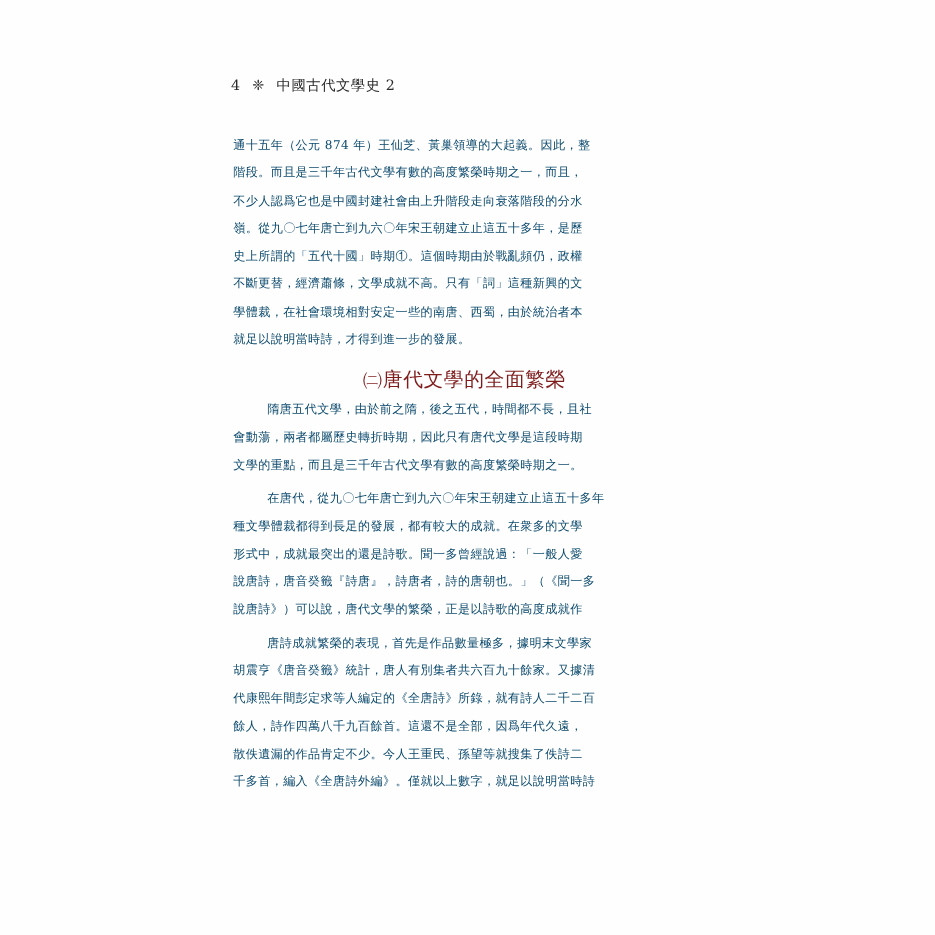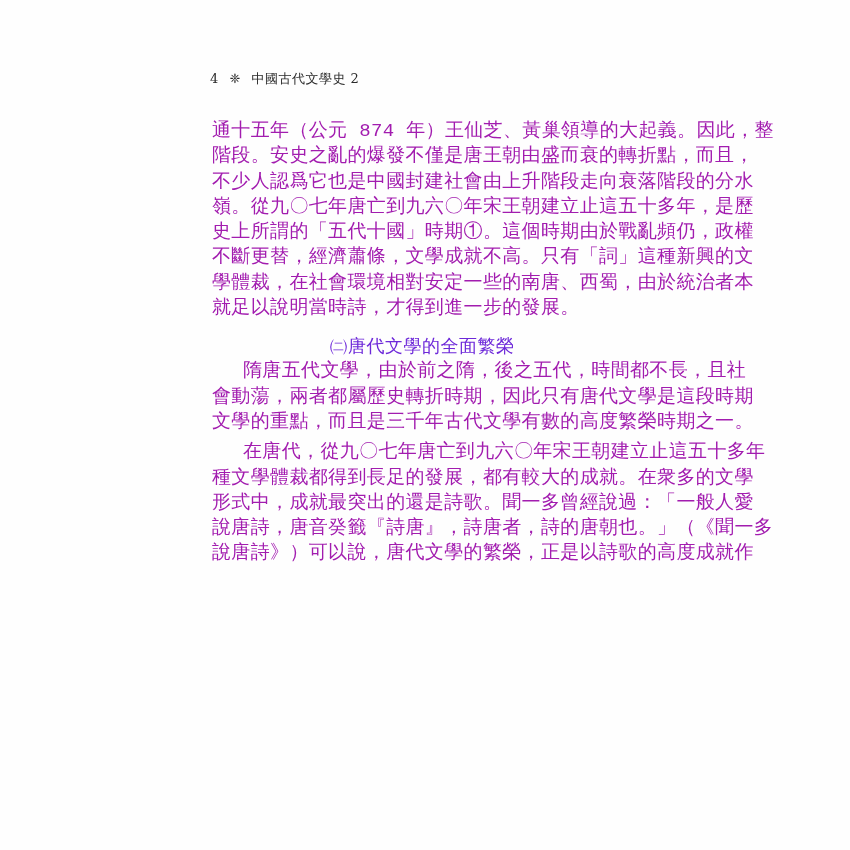--- a/index.html
+++ b/index.html
@@ -36,60 +36,59 @@
     margin: 0 6px;
     font-size: 13px;
   }
   .body-text {
     position: absolute;
     left: 212px;
     top: 119px;
     width: 420px;
   }
   .line {
-    font-size: 19px;
+    font-size: 11px;
     line-height: 25.3px;
     height: 25.3px;
     white-space: nowrap;
     letter-spacing: 0.35px;
-    color: #a21caf;
-    font-family: Liberation Mono, monospace;
+    color: #0c4a6e;
   }
   .line.indent {
     padding-left: 31px;
   }
   .section-heading {
     font-size: 18px;
     line-height: 34px;
     height: 30px;
     margin-top: 8px;
     text-align: center;
     white-space: nowrap;
-    color: #6d28d9;
+    color: #7f1d1d;
     font-family: "DejaVu Sans", "Liberation Sans", sans-serif;
     letter-spacing: 0.5px;
   }
   .para-gap { height: 5px; }
 </style>
 </head>
 <body>
 
 <div class="page">
 
   <div class="running-head">
     <span>4</span>
     <span class="ornament">❈</span>
     <span>中國古代文學史 2</span>
   </div>
 
   <div class="body-text">
 
     <div>
       <div class="line">通十五年（公元 874 年）王仙芝、黃巢領導的大起義。因此，整</div>
-      <div class="line">階段。安史之亂的爆發不僅是唐王朝由盛而衰的轉折點，而且，</div>
+      <div class="line">階段。而且是三千年古代文學有數的高度繁榮時期之一，而且，</div>
       <div class="line">不少人認爲它也是中國封建社會由上升階段走向衰落階段的分水</div>
       <div class="line">嶺。從九〇七年唐亡到九六〇年宋王朝建立止這五十多年，是歷</div>
       <div class="line">史上所謂的「五代十國」時期①。這個時期由於戰亂頻仍，政權</div>
       <div class="line">不斷更替，經濟蕭條，文學成就不高。只有「詞」這種新興的文</div>
       <div class="line">學體裁，在社會環境相對安定一些的南唐、西蜀，由於統治者本</div>
       <div class="line">就足以說明當時詩，才得到進一步的發展。</div>
     </div>
 
     <div class="section-heading">㈡唐代文學的全面繁榮</div>
 
@@ -104,15 +103,23 @@
     <div>
       <div class="line indent">在唐代，從九〇七年唐亡到九六〇年宋王朝建立止這五十多年</div>
       <div class="line">種文學體裁都得到長足的發展，都有較大的成就。在衆多的文學</div>
       <div class="line">形式中，成就最突出的還是詩歌。聞一多曾經說過：「一般人愛</div>
       <div class="line">說唐詩，唐音癸籤『詩唐』，詩唐者，詩的唐朝也。」（《聞一多</div>
       <div class="line">說唐詩》）可以說，唐代文學的繁榮，正是以詩歌的高度成就作</div>
     </div>
 
     <div class="para-gap"></div>
 
+    <div>
+      <div class="line indent">唐詩成就繁榮的表現，首先是作品數量極多，據明末文學家</div>
+      <div class="line">胡震亨《唐音癸籤》統計，唐人有別集者共六百九十餘家。又據清</div>
+      <div class="line">代康熙年間彭定求等人編定的《全唐詩》所錄，就有詩人二千二百</div>
+      <div class="line">餘人，詩作四萬八千九百餘首。這還不是全部，因爲年代久遠，</div>
+      <div class="line">散佚遺漏的作品肯定不少。今人王重民、孫望等就搜集了佚詩二</div>
+      <div class="line">千多首，編入《全唐詩外編》。僅就以上數字，就足以說明當時詩</div>
+    </div>
 
   </div>
 </div>
 
 </body></html>

